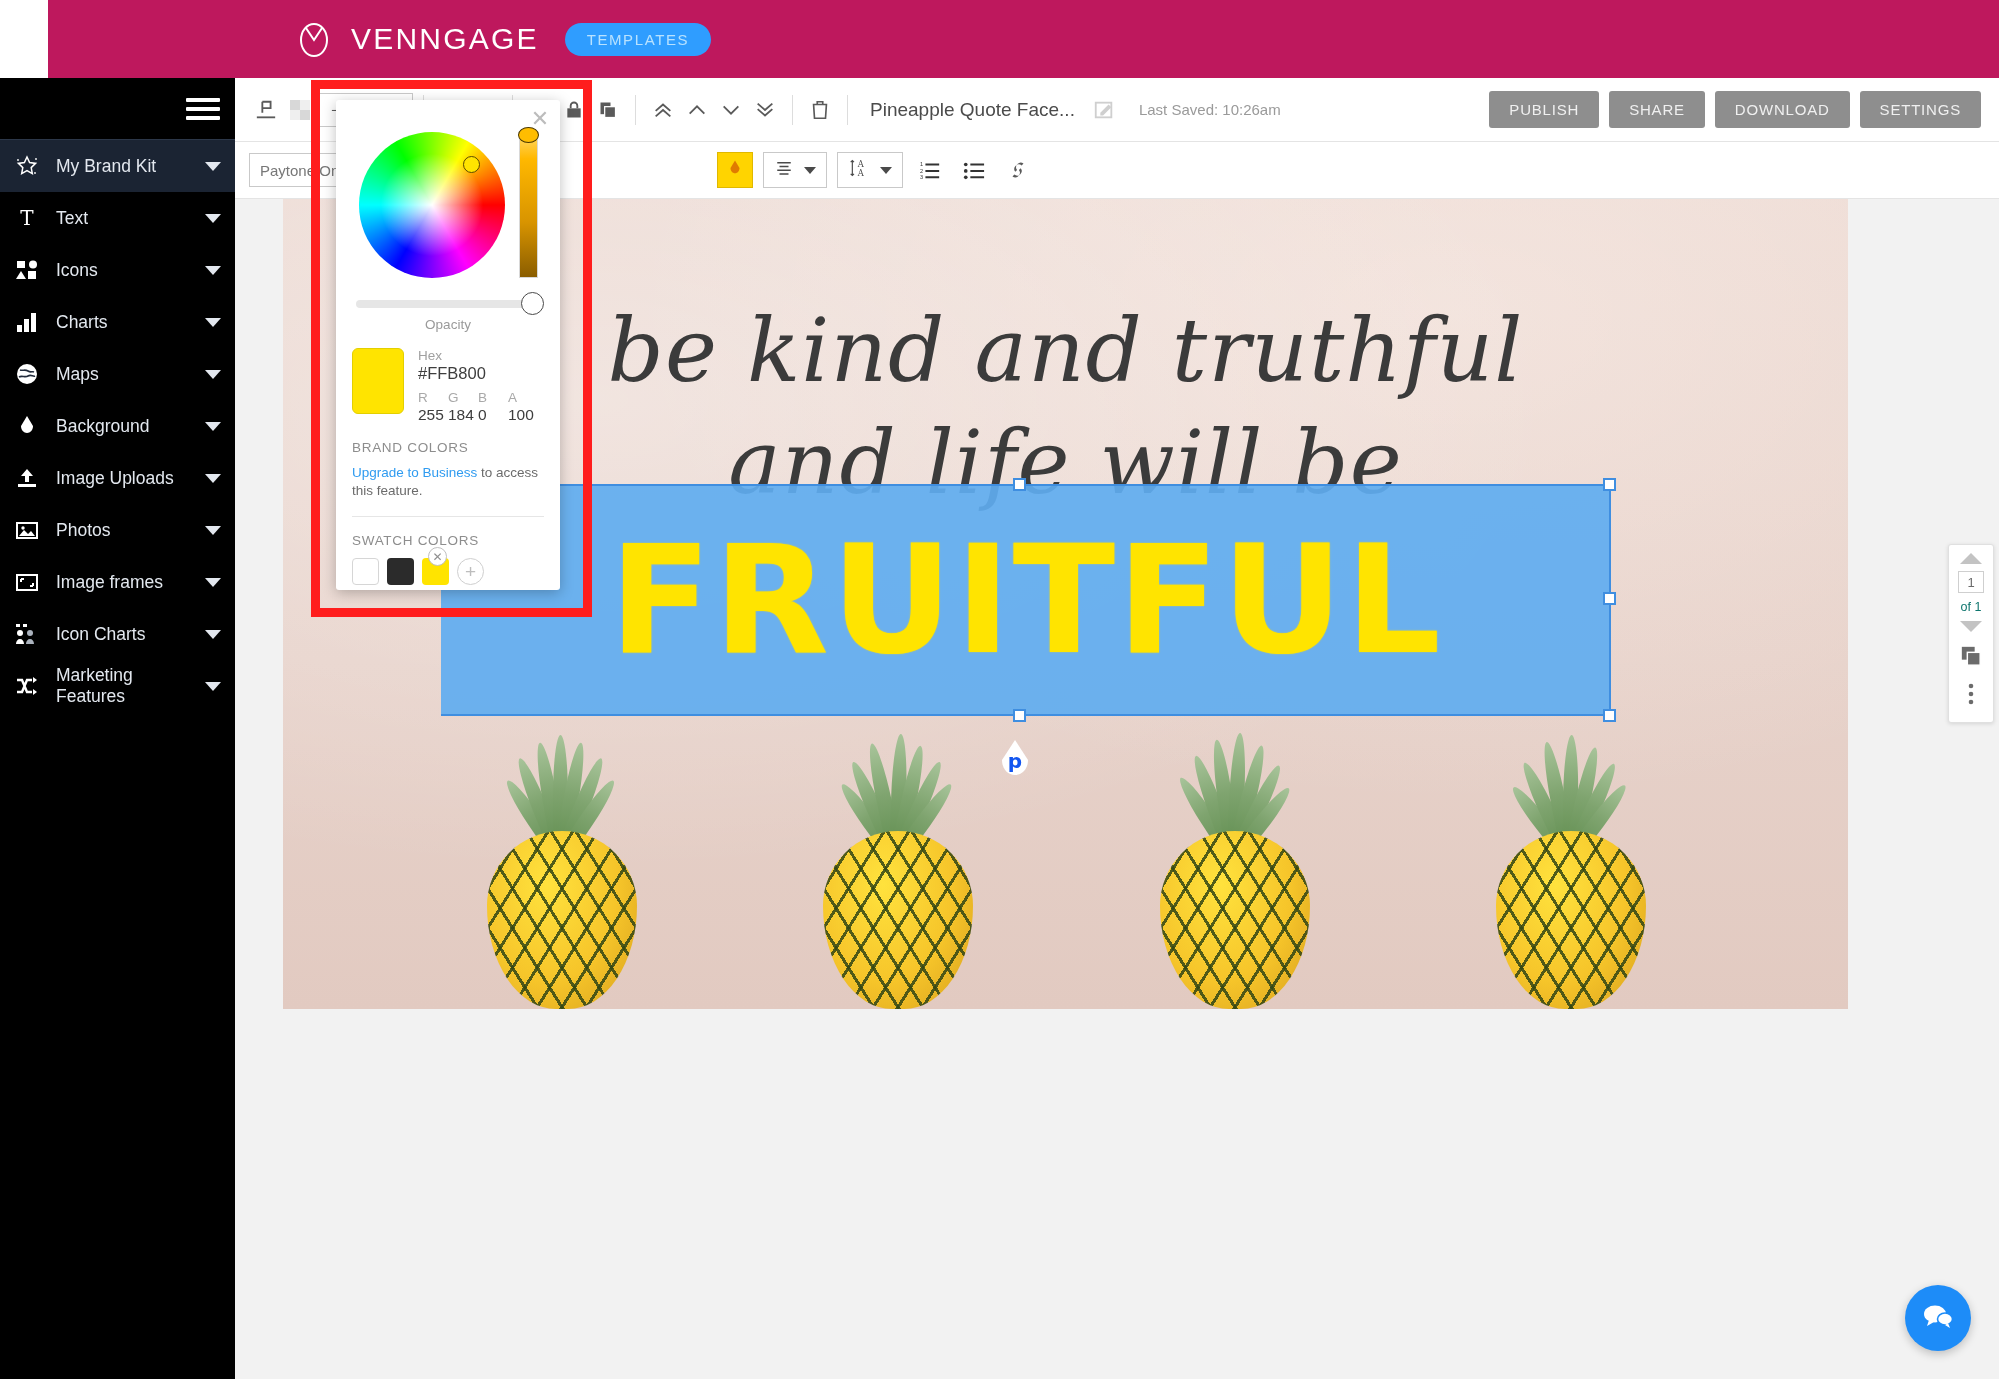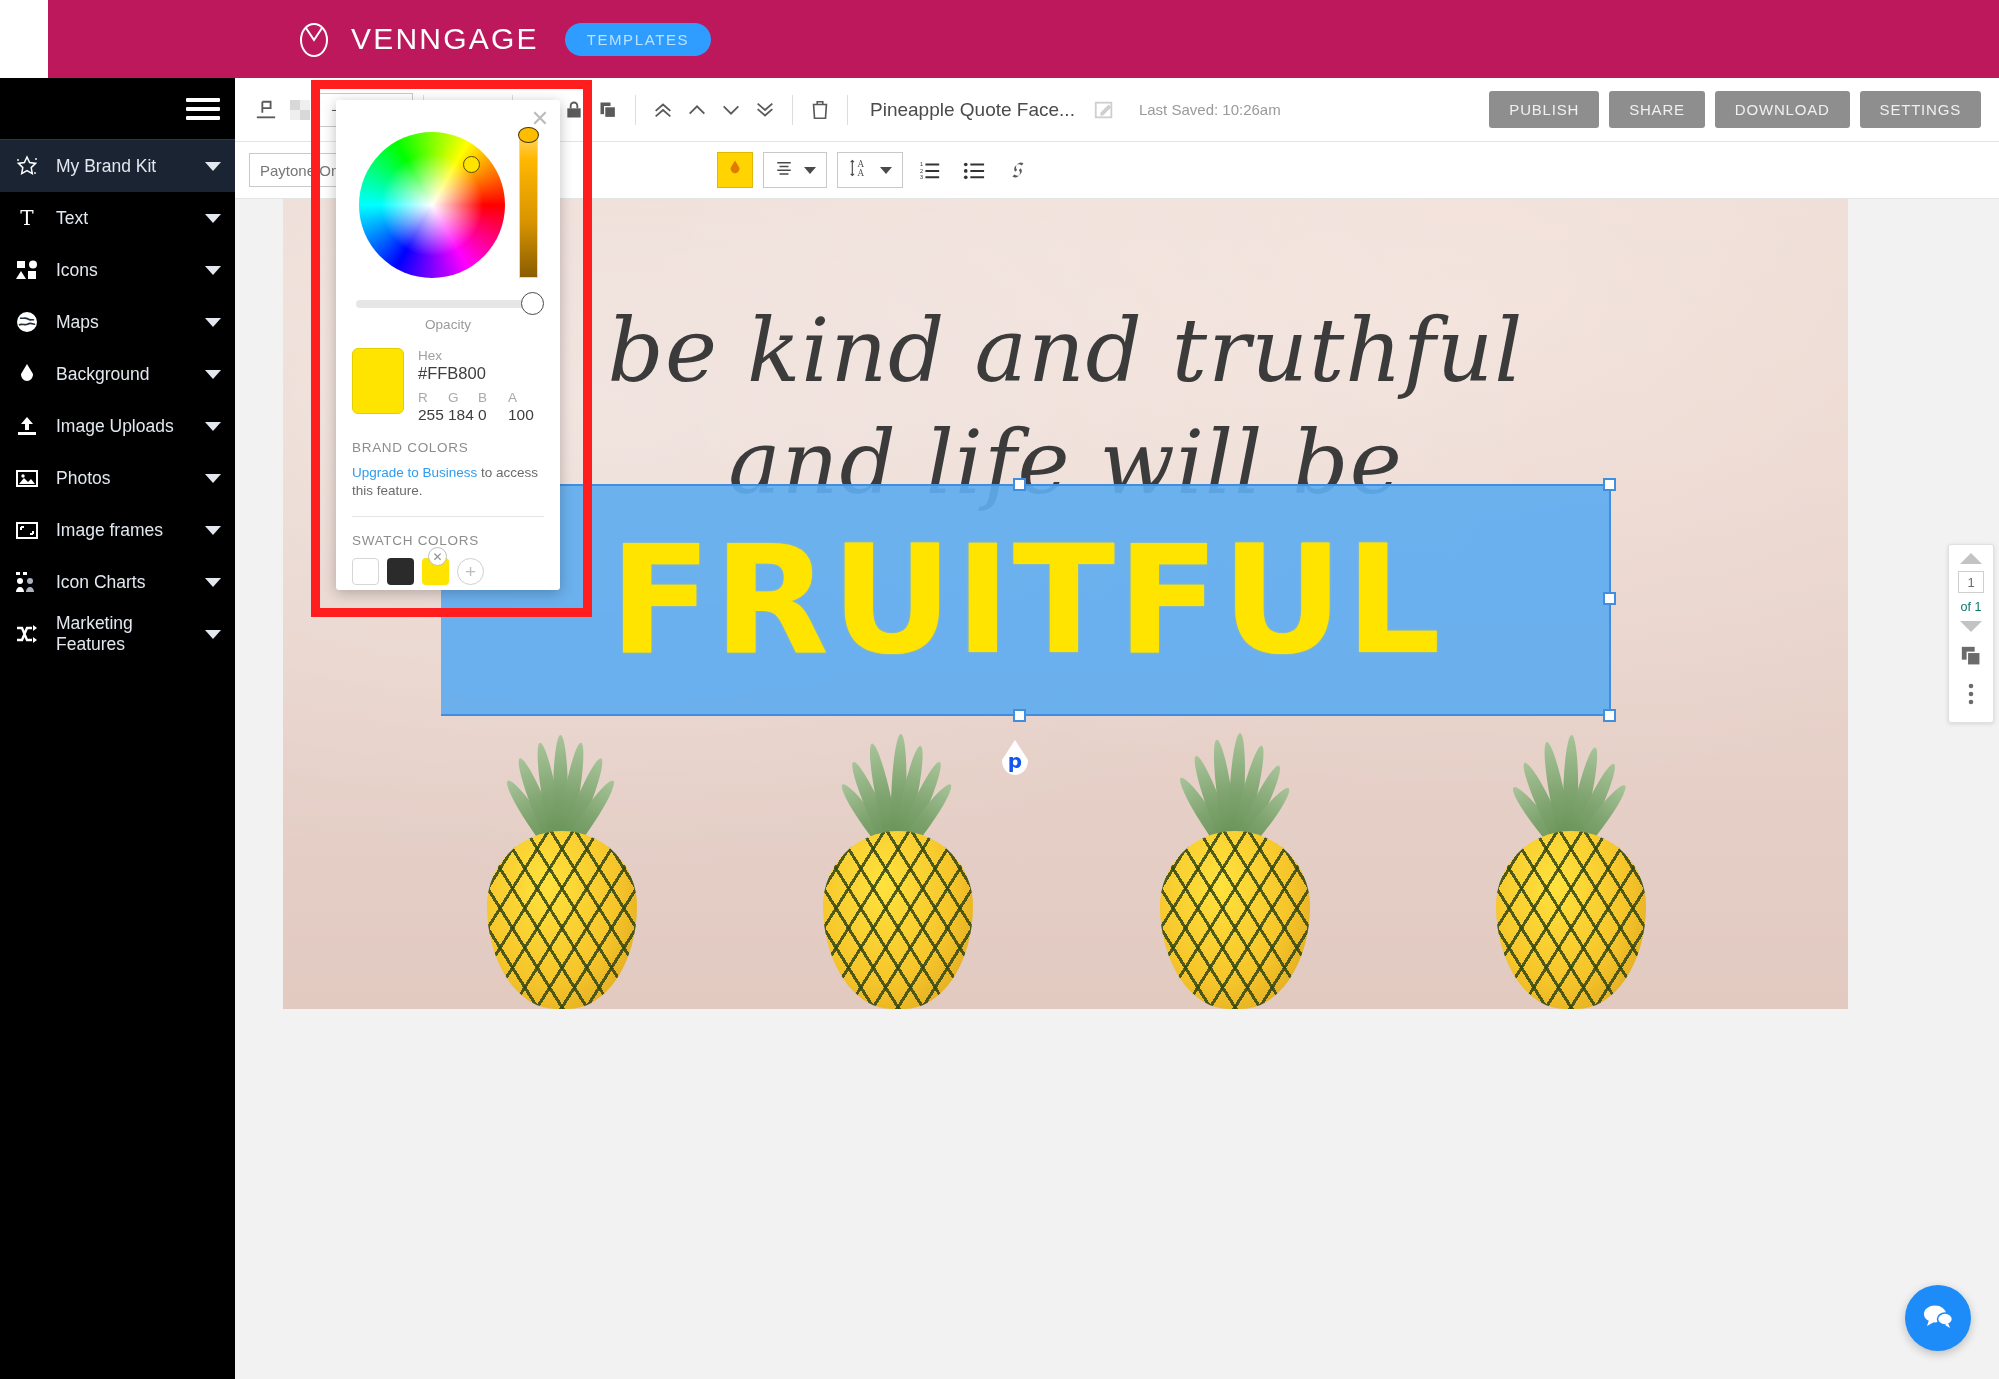--- a/index.html
+++ b/index.html
@@ -316,20 +316,31 @@
           <rect x="2" y="3" width="8" height="7" fill="#fff"></rect>
           <circle cx="18" cy="6.5" r="4" fill="#fff"></circle>
           <path d="M6 13l5 8H1z" fill="#fff"></path>
           <rect x="13" y="13" width="8" height="8" fill="#fff"></rect>
         </svg>
     </span>
     <span class="slabel">Icons</span>
     <span class="side-caret"></span>
   </div>
 
+  <div class="side-item">
+    <span class="sicon">
+      <svg width="24" height="24" viewBox="0 0 24 24">
+          <rect x="2" y="15" width="5" height="7" fill="#fff"></rect>
+          <rect x="9" y="9" width="5" height="13" fill="#fff"></rect>
+          <rect x="16" y="3" width="5" height="19" fill="#fff"></rect>
+        </svg>
+    </span>
+    <span class="slabel">Charts</span>
+    <span class="side-caret"></span>
+  </div>
 
   <div class="side-item">
     <span class="sicon">
       <svg width="24" height="24" viewBox="0 0 24 24">
           <circle cx="12" cy="12" r="10" fill="#fff"></circle>
           <path d="M5 8c3 1 5-1 8 1s4 0 6 1M4 15c3-2 6 1 9-1s5 1 7 0" fill="none" stroke="#222c3c" stroke-width="1.6"></path>
         </svg>
     </span>
     <span class="slabel">Maps</span>
     <span class="side-caret"></span>

